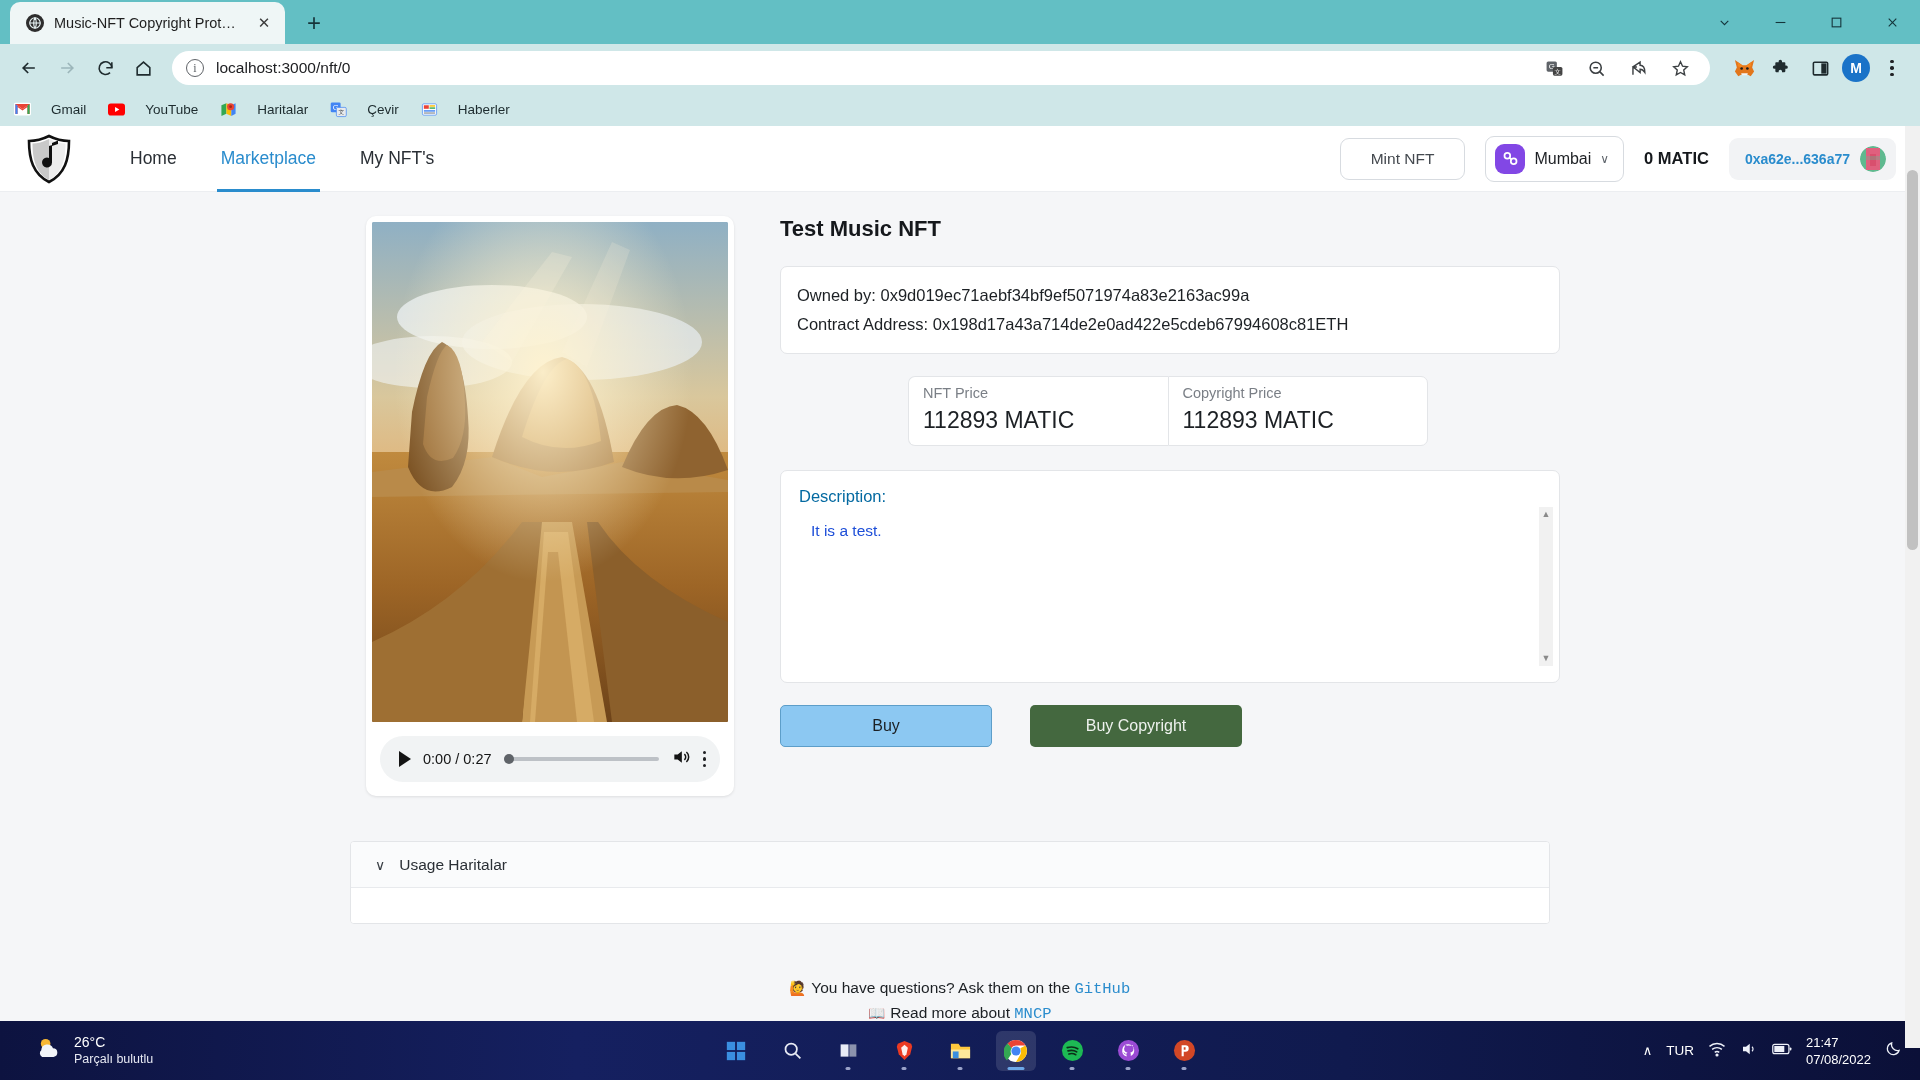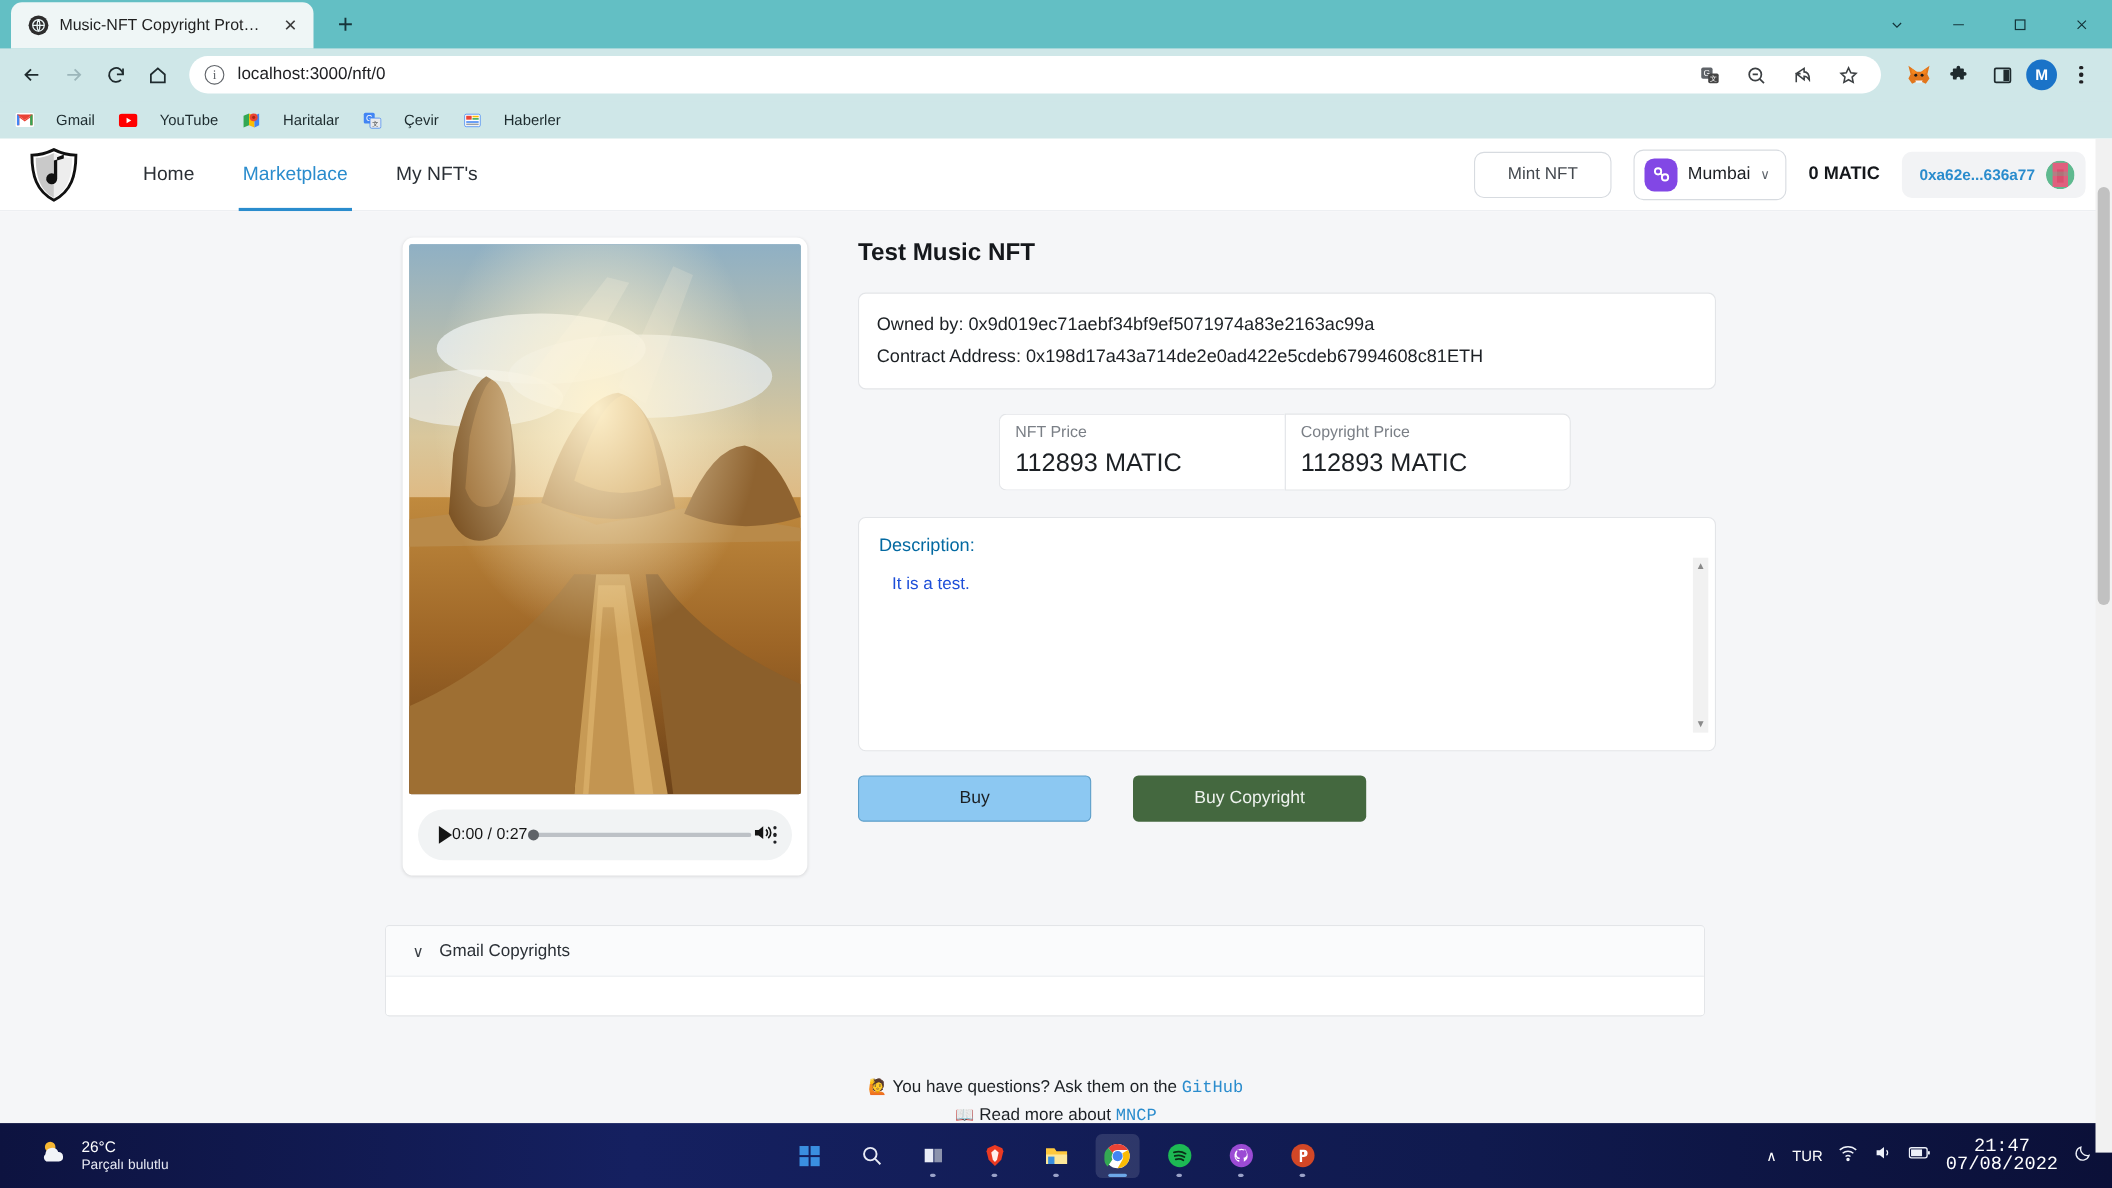--- a/index.html
+++ b/index.html
@@ -151,21 +151,21 @@
     box-shadow: 0 1px 3px rgba(0,0,0,.10); height: 580px;
   }
   .cover {
     width: 356px; height: 500px; border-radius: 2px; overflow: hidden;
     margin: 0 auto; position: relative;
     background: linear-gradient(#7fa6bd 0%, #9fb8c4 22%, #c8b184 42%, #b8864a 58%, #8d5c28 78%, #6b4219 100%);
   }
   .cover svg { position: absolute; inset: 0; width: 100%; height: 100%; }
   .audio-bar {
     height: 46px; margin: 14px 8px 0 8px; background: #f1f3f4; border-radius: 24px;
-    display: flex; align-items: center; padding: 0 14px; 
+    display: flex; align-items: center; padding: 0 14px; gap: 12px;
   }
   .play-tri {
     width: 0; height: 0; border-left: 12px solid #141414;
     border-top: 8px solid transparent; border-bottom: 8px solid transparent;
     margin-left: 5px;
   }
   .a-time { font-size: 14.5px; color: #141414; white-space: nowrap; }
   .a-track { flex: 1; height: 4px; background: #bdc1c6; border-radius: 2px; position: relative; }
   .a-track i {
     position: absolute; left: 0; top: -3px; width: 10px; height: 10px;
@@ -260,21 +260,21 @@
   }
   .tb-ico { width: 40px; height: 40px; display: flex; align-items: center; justify-content: center; position: relative; }
   .tb-ico.active { background: rgba(255,255,255,.12); border-radius: 6px; }
   .tb-dot { position: absolute; bottom: 1px; left: 50%; transform: translateX(-50%);
     width: 5px; height: 3px; border-radius: 2px; background: #9aa2c8; }
   .tb-dot.wide { width: 17px; background: #6da8e8; }
   .tb-right {
     margin-left: auto; display: flex; align-items: center; gap: 14px; padding-right: 18px;
   }
   .tb-lang { font-size: 13.5px; }
-  .tb-clock { font-size: 17px; line-height: 17px; text-align: center; font-family: Liberation Mono, monospace; }
+  .tb-clock { font-size: 13px; line-height: 17px; text-align: left; }
 </style>
 </head>
 <body>
 
 <div class="browser">
 
   <div class="tabstrip">
     <div class="tab">
       <span class="tab-favicon">
         <svg viewBox="0 0 24 24" fill="none" stroke="#eaf6f7" stroke-width="2">
@@ -598,21 +598,21 @@
           <div class="btn-row">
             <div class="btn-buy">Buy</div>
             <div class="btn-copyright">Buy Copyright</div>
           </div>
         </div>
       </div>
 
       <div class="accordion">
         <div class="acc-head">
           <span class="acc-caret">∨</span>
-          <span class="acc-title">Gmail Copyrights</span>
+          <span class="acc-title">Usage Haritalar</span>
         </div>
         <div class="acc-body"></div>
       </div>
 
       <div class="footer">
         <div class="foot-line">
           <span class="foot-emoji">🙋</span>
           <span>You have questions? Ask them on the </span><a href="#">GitHub</a>
         </div>
         <div class="foot-line">

